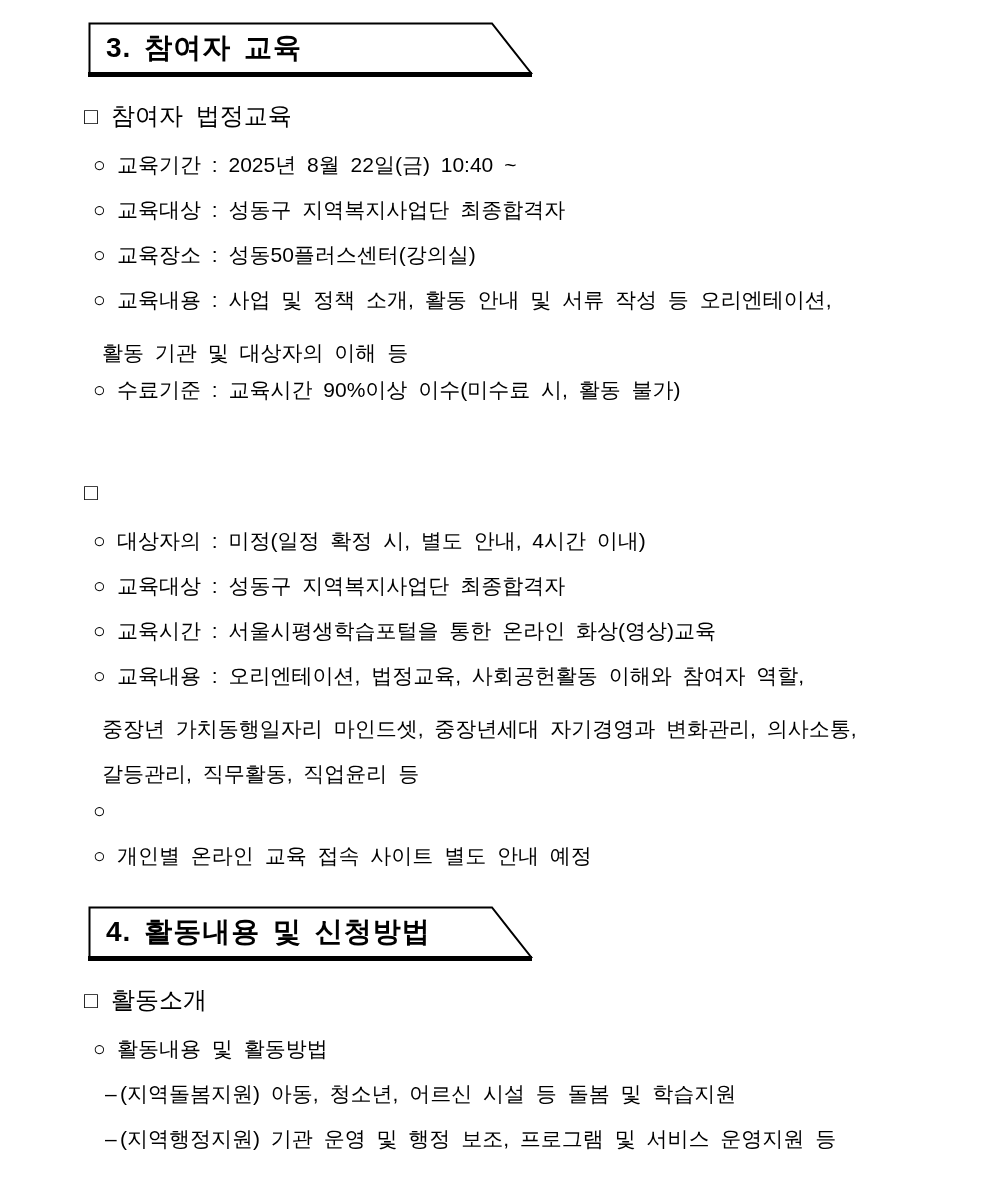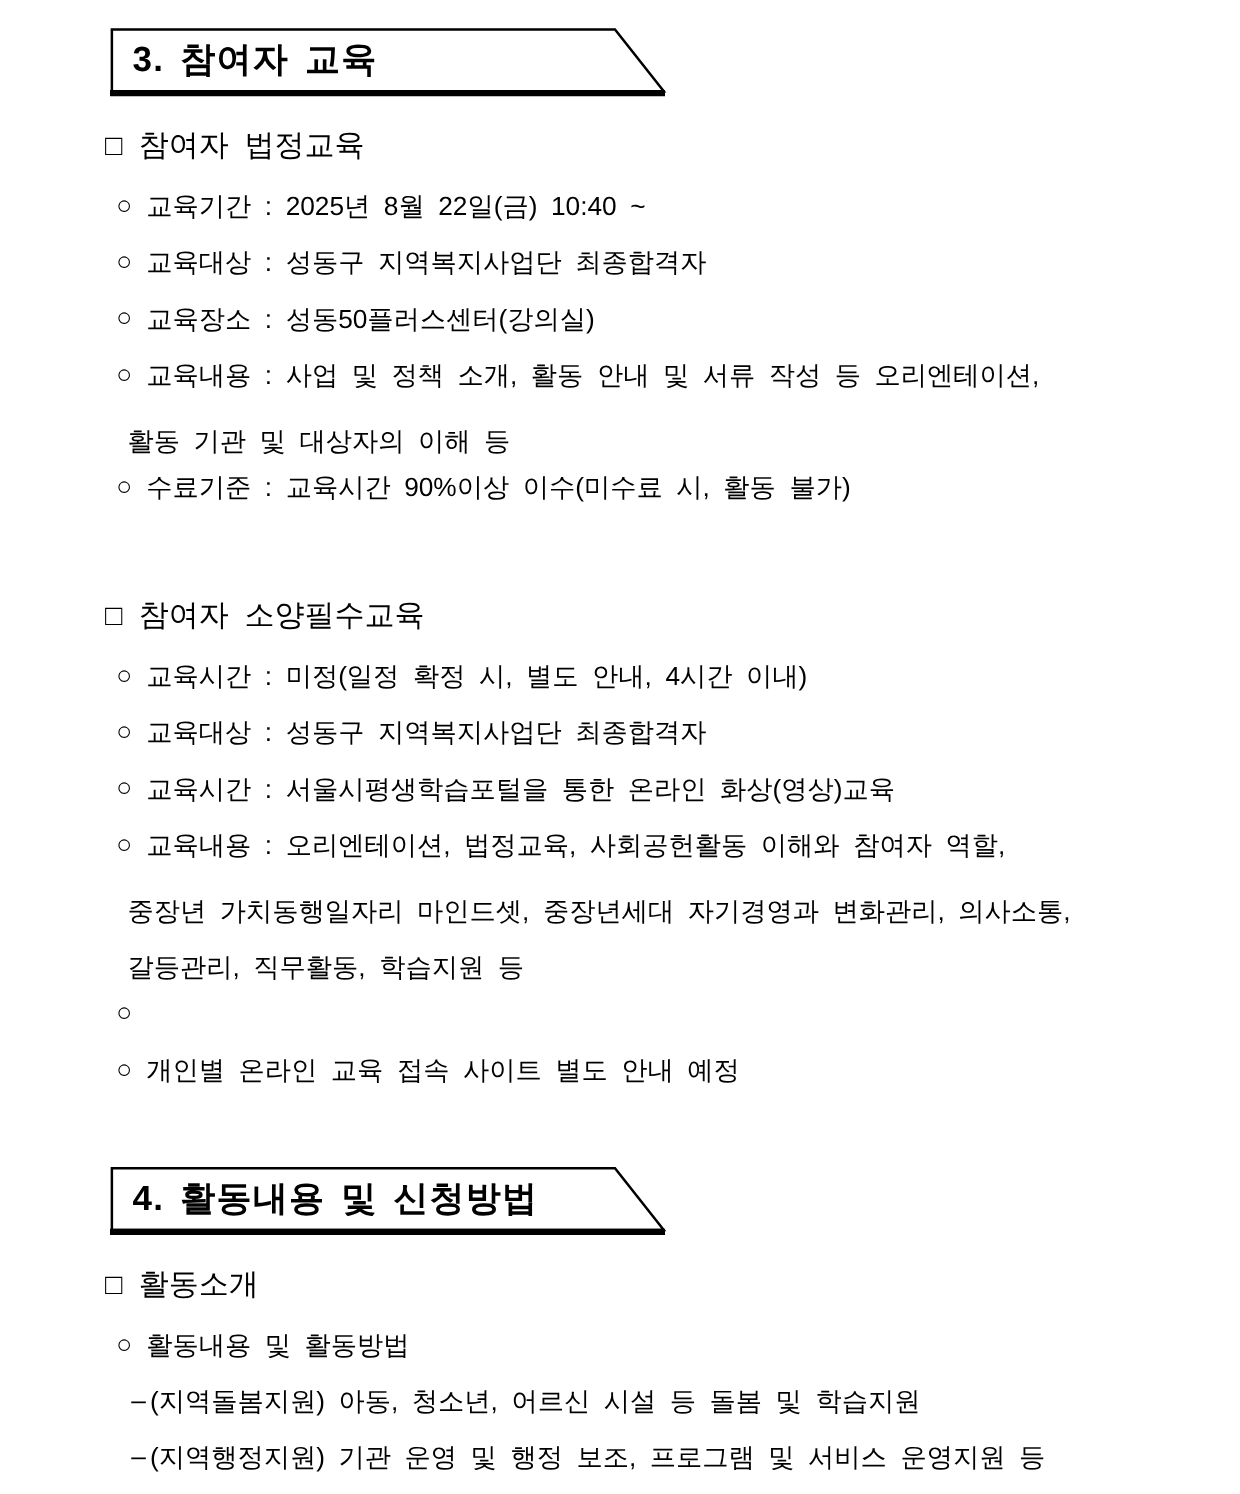--- a/index.html
+++ b/index.html
@@ -35,21 +35,21 @@
     top: 0;
     height: 51px;
     display: flex;
     align-items: center;
     font-size: 28px;
     font-weight: 800;
     letter-spacing: 1px;
     word-spacing: 4px;
     white-space: nowrap;
   }
-  .banner-gap { margin-top: 55px; }
+  .banner-gap { margin-top: 28px; }
 
   
   .heading {
     display: flex;
     align-items: center;
     margin-top: 20px;
     height: 36px;
     font-size: 24px;
     word-spacing: 6px;
     white-space: nowrap;
@@ -139,27 +139,26 @@
           <span class="marker">○</span>
           <span>수료기준 : 교육시간 90%이상 이수(미수료 시, 활동 불가)</span>
         </div>
       </div>
     </div>
   </div>
 
   <div class="subsection-gap">
     <div class="heading">
       <span class="h-marker">□</span>
-      <span>참여자 소양필수교육</span>
     </div>
     <div class="items">
       <div class="item">
         <div class="item-line">
           <span class="marker">○</span>
-          <span>교육시간 : 미정(일정 확정 시, 별도 안내, 4시간 이내)</span>
+          <span>대상자의 : 미정(일정 확정 시, 별도 안내, 4시간 이내)</span>
         </div>
       </div>
       <div class="item">
         <div class="item-line">
           <span class="marker">○</span>
           <span>교육대상 : 성동구 지역복지사업단 최종합격자</span>
         </div>
       </div>
       <div class="item">
         <div class="item-line">
@@ -169,21 +168,21 @@
       </div>
       <div class="item">
         <div class="item-line">
           <span class="marker">○</span>
           <span>교육내용 : 오리엔테이션, 법정교육, 사회공헌활동 이해와 참여자 역할,</span>
         </div>
         <div class="cont-line">
           <span>중장년 가치동행일자리 마인드셋, 중장년세대 자기경영과 변화관리, 의사소통,</span>
         </div>
         <div class="cont-line">
-          <span>갈등관리, 직무활동, 학습지원 등</span>
+          <span>갈등관리, 직무활동, 직업윤리 등</span>
         </div>
       </div>
       <div class="item">
         <div class="item-line">
           <span class="marker">○</span>
         </div>
       </div>
       <div class="item">
         <div class="item-line">
           <span class="marker">○</span>

